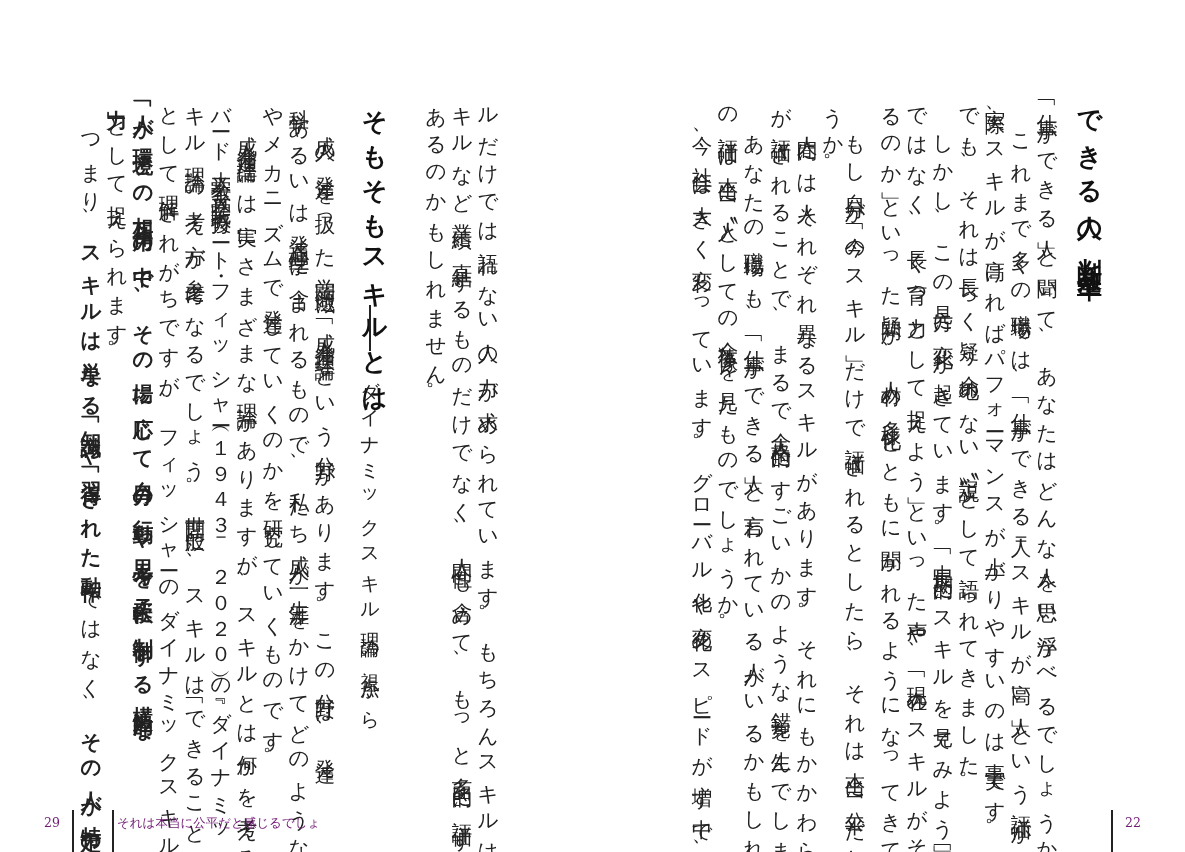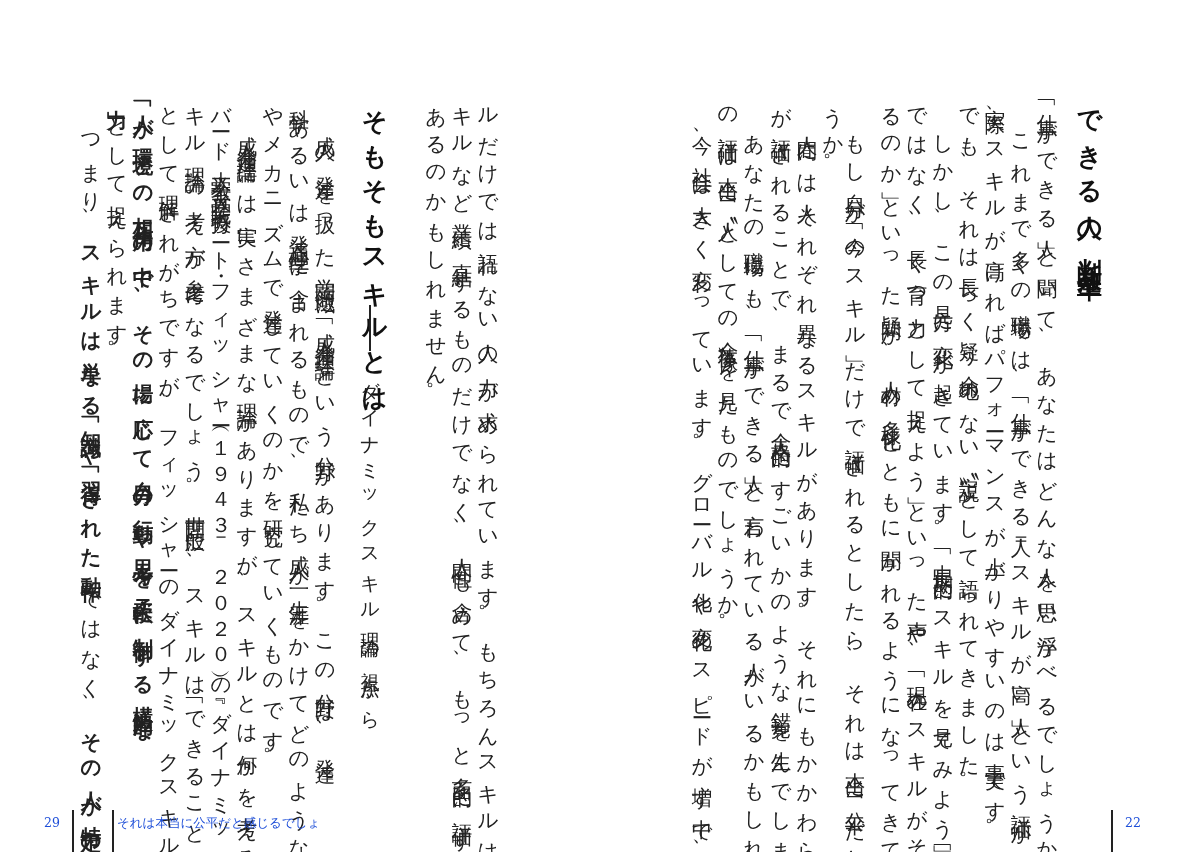--- a/index.html
+++ b/index.html
@@ -37,21 +37,21 @@
     writing-mode: vertical-rl;
     text-orientation: upright;
     font-family: "DejaVu Sans", "Liberation Sans", sans-serif;
     font-size: 19px;
     letter-spacing: 6px;
     color: #222222;
     white-space: nowrap;
   }
   .dash { position: absolute; width: 2px; background: #222; }
   .b { font-weight: bold; font-family: "DejaVu Sans", "Liberation Sans", sans-serif; }
-  .footer-text { position: absolute; font-size: 12.5px; color: #1d4ed8; white-space: nowrap; font-family: "DejaVu Serif", "Liberation Serif", serif; }
+  .footer-text { position: absolute; font-size: 12.5px; color: #701a75; white-space: nowrap; font-family: "DejaVu Serif", "Liberation Serif", serif; }
   .footer-sans { font-family: "DejaVu Sans", "Liberation Sans", sans-serif; }
   .vrule { position: absolute; width: 1.5px; background: #222; }
 </style>
 </head>
 <body>
 
 <div class="page page-right">
   <div class="heading" style="left:481px; top:93px;">できる人の判断基準</div>
 
   <div class="col" style="left:442px; top:93px;">「仕事ができる人」と聞いて、あなたはどんな人を思い浮かべるでしょうか。</div>

